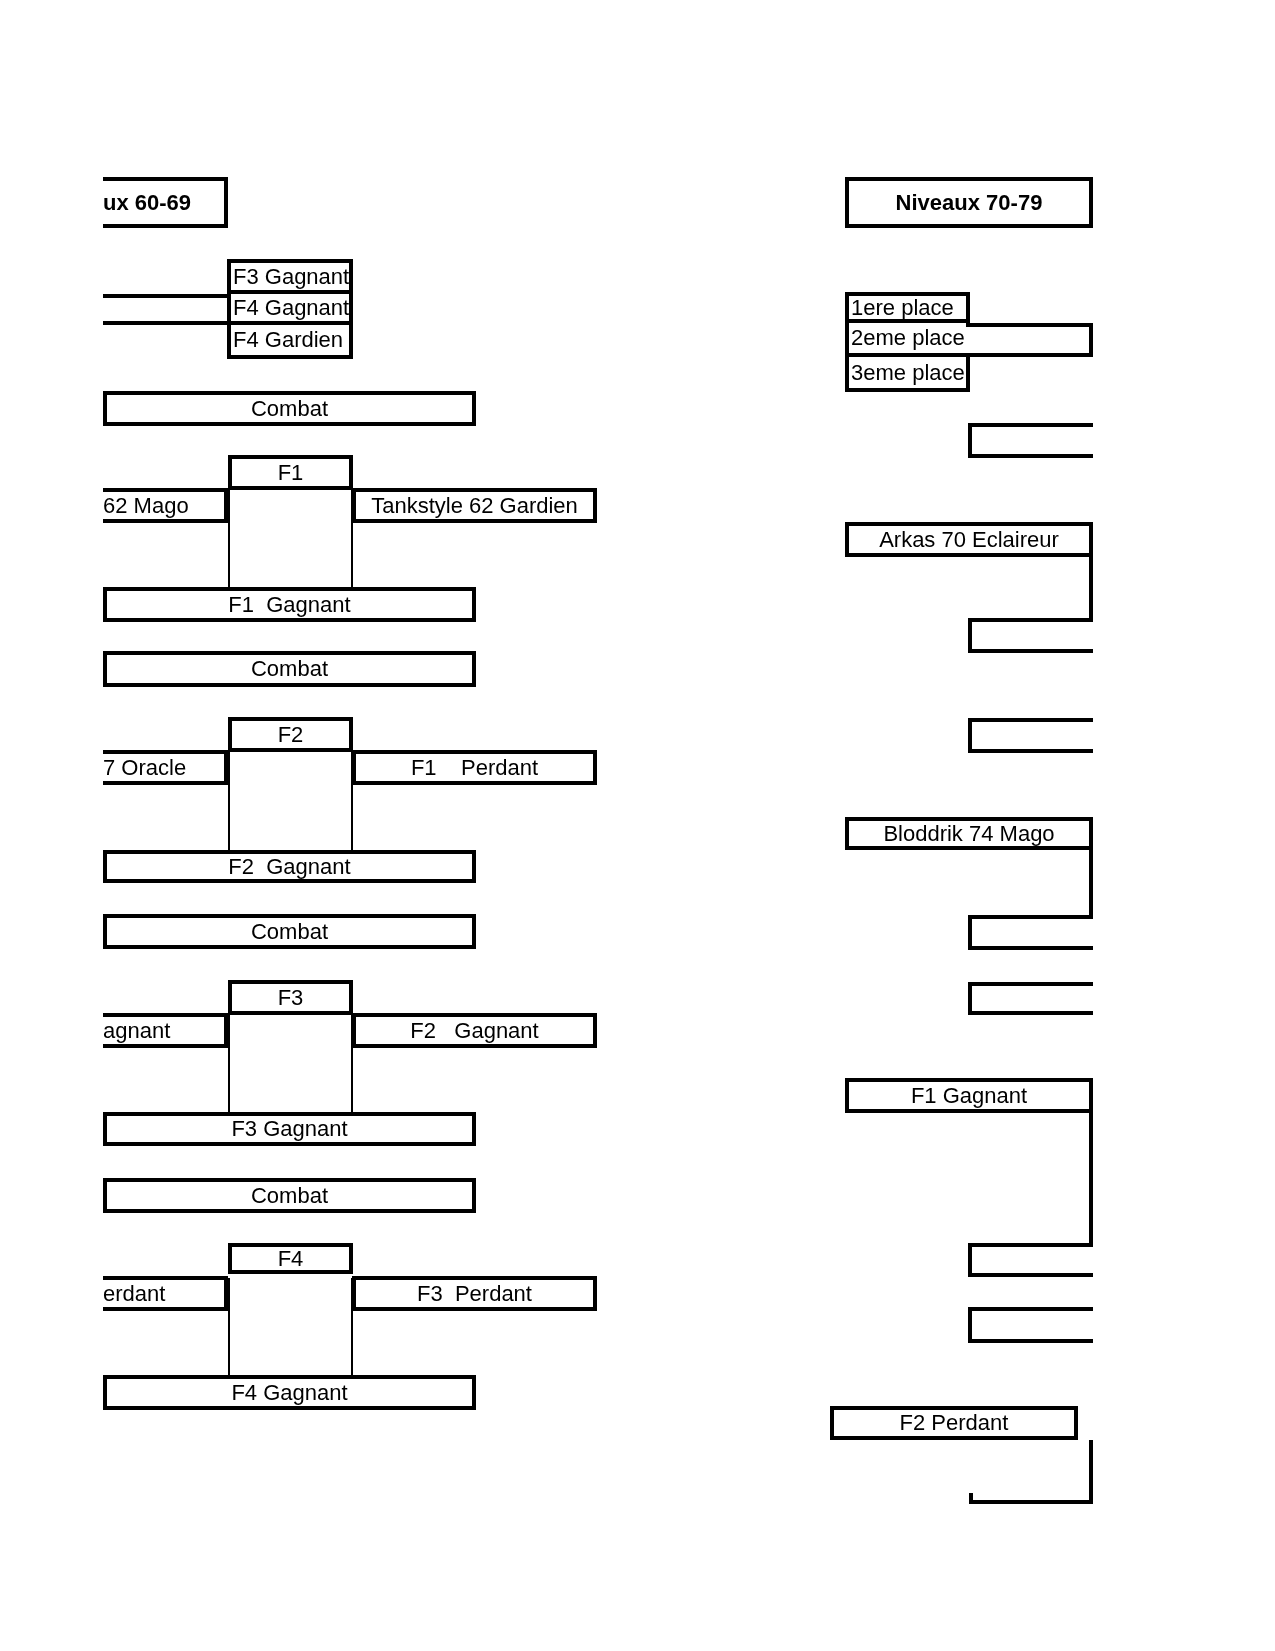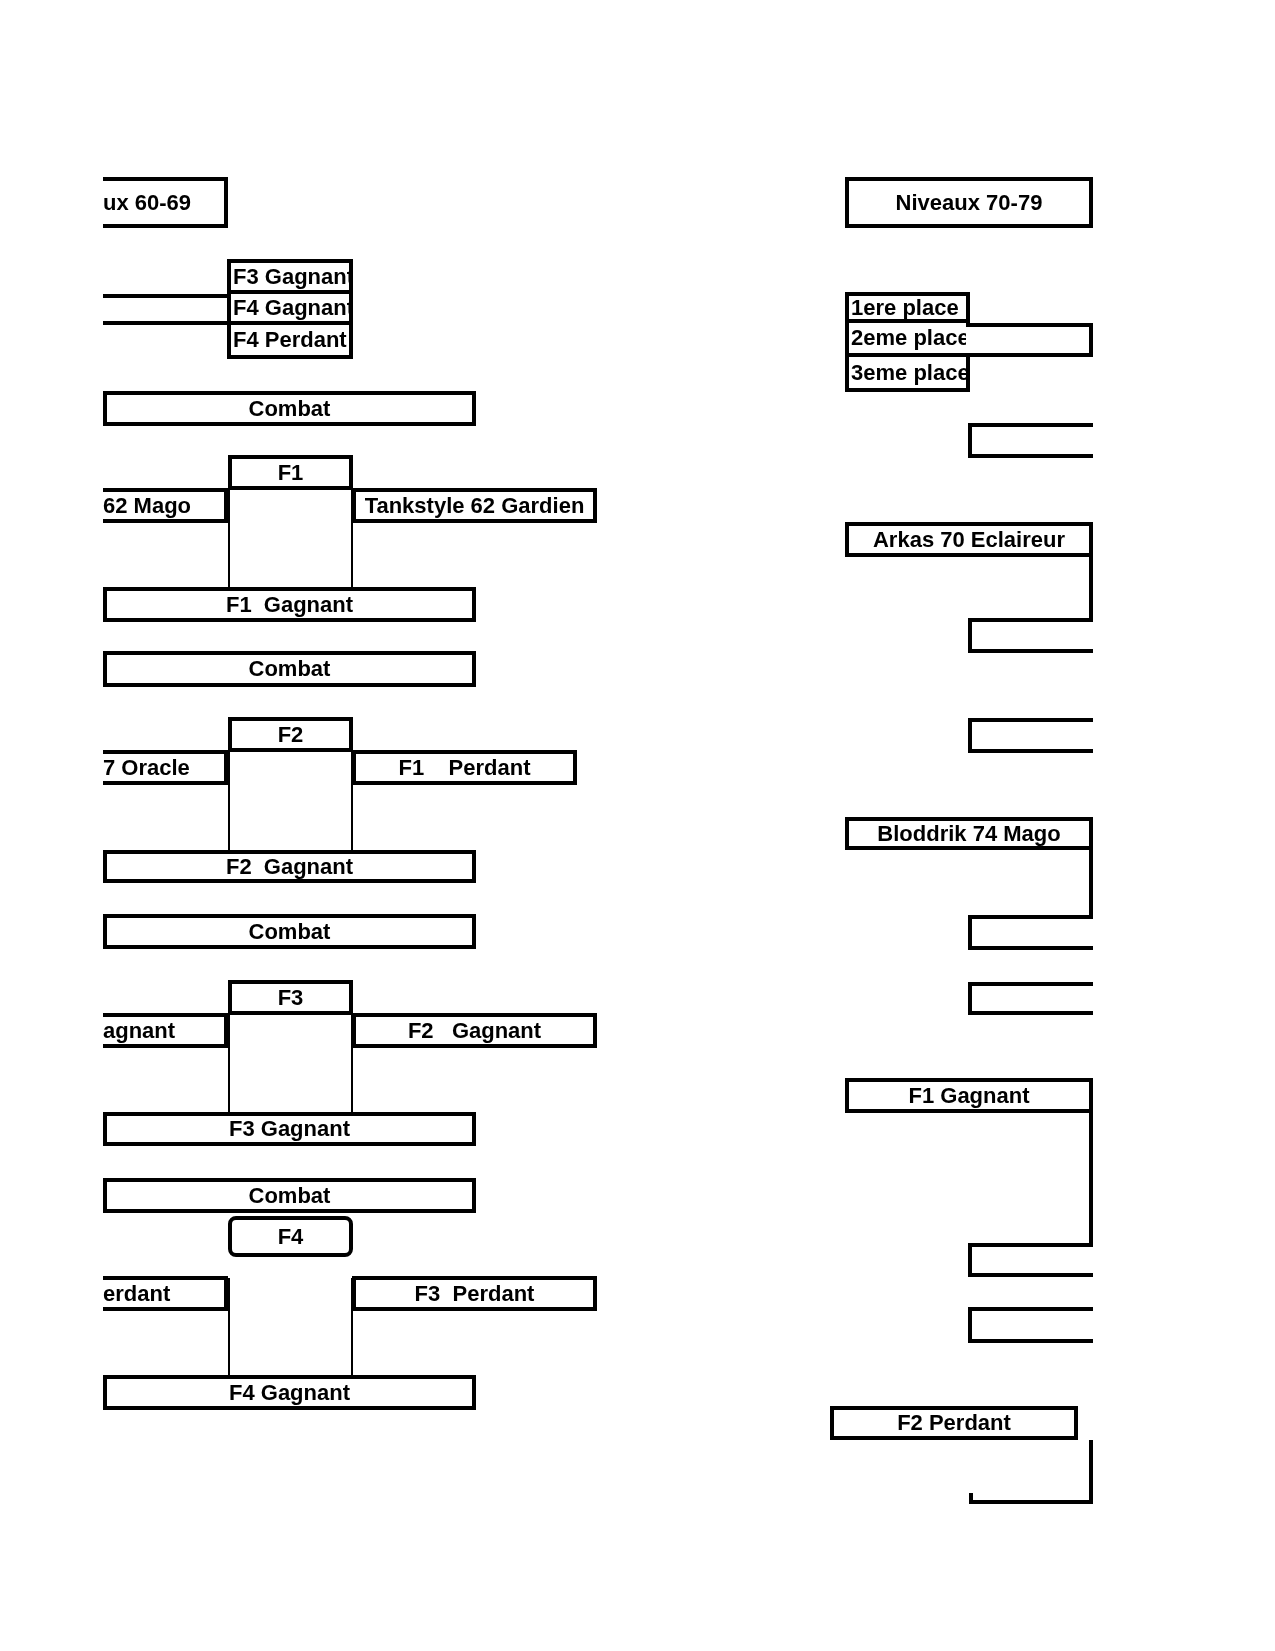--- a/index.html
+++ b/index.html
@@ -11,21 +11,20 @@
     color:#000000;
     overflow:hidden;
   }
   .abs{position:absolute;box-sizing:border-box;}
   .box{
     position:absolute;box-sizing:border-box;
     border:4px solid #000;background:#fff;
     display:flex;align-items:center;
     font-size:22px;line-height:1;white-space:pre;
     overflow:hidden;
-    font-weight:bold;
   }
   .center{justify-content:center;text-align:center;}
   .leftpad{padding-left:2px;}
   .bold{font-weight:bold;}
   .open-left{border-left:none;}
   .open-right{border-right:none;}
   .tb-only{border-left:none;border-right:none;}
   .no-top{border-top:none;}
   .thinline{position:absolute;background:#000;width:2px;}
   .thickline{position:absolute;background:#000;}
@@ -34,53 +33,53 @@
 <body>
 
 <div id="canvas">
 
   <section class="abs" style="left:0;top:0;width:1275px;height:1651px;">
 
     <div class="box open-left bold" style="left:103px;top:177px;width:125px;height:51px;">ux 60-69</div>
 
     <div class="box leftpad" style="left:227px;top:259px;width:126px;height:35px;">F3 Gagnant</div>
     <div class="box leftpad no-top" style="left:227px;top:294px;width:126px;height:31px;">F4 Gagnant</div>
-    <div class="box leftpad no-top" style="left:227px;top:325px;width:126px;height:34px;">F4 Perdant</div>
+    <div class="box leftpad no-top" style="left:227px;top:325px;width:126px;height:34px;">F4 Gardien</div>
 
     <div class="box tb-only" style="left:103px;top:294px;width:124px;height:31px;"></div>
 
     <div class="box center" style="left:103px;top:391px;width:373px;height:35px;">Combat</div>
     <div class="box center" style="left:103px;top:651px;width:373px;height:36px;">Combat</div>
     <div class="box center" style="left:103px;top:914px;width:373px;height:35px;">Combat</div>
     <div class="box center" style="left:103px;top:1178px;width:373px;height:35px;">Combat</div>
 
     <div class="thinline" style="left:228px;top:490px;height:97px;"></div>
     <div class="thinline" style="left:351px;top:490px;height:97px;"></div>
     <div class="box center" style="left:228px;top:455px;width:125px;height:35px;">F1</div>
     <div class="box open-left" style="left:103px;top:488px;width:125px;height:35px;">62 Mago</div>
     <div class="box center" style="left:352px;top:488px;width:245px;height:35px;">Tankstyle 62 Gardien</div>
     <div class="box center" style="left:103px;top:587px;width:373px;height:35px;">F1  Gagnant</div>
 
     <div class="thinline" style="left:228px;top:752px;height:98px;"></div>
     <div class="thinline" style="left:351px;top:752px;height:98px;"></div>
     <div class="box center" style="left:228px;top:717px;width:125px;height:35px;">F2</div>
     <div class="box open-left" style="left:103px;top:750px;width:125px;height:35px;">7 Oracle</div>
-    <div class="box center" style="left:352px;top:750px;width:225px;height:35px;">F1    Perdant</div>
+    <div class="box center" style="left:352px;top:750px;width:245px;height:35px;">F1    Perdant</div>
     <div class="box center" style="left:103px;top:850px;width:373px;height:33px;">F2  Gagnant</div>
 
     <div class="thinline" style="left:228px;top:1015px;height:97px;"></div>
     <div class="thinline" style="left:351px;top:1015px;height:97px;"></div>
     <div class="box center" style="left:228px;top:980px;width:125px;height:35px;">F3</div>
     <div class="box open-left" style="left:103px;top:1013px;width:125px;height:35px;">agnant</div>
     <div class="box center" style="left:352px;top:1013px;width:245px;height:35px;">F2   Gagnant</div>
     <div class="box center" style="left:103px;top:1112px;width:373px;height:34px;">F3 Gagnant</div>
 
     <div class="thinline" style="left:228px;top:1278px;height:97px;"></div>
     <div class="thinline" style="left:351px;top:1278px;height:97px;"></div>
-    <div class="box center" style="left:228px;top:1216px;width:125px;height:41px;border-radius:8px;">F4</div>
+    <div class="box center" style="left:228px;top:1243px;width:125px;height:31px;">F4</div>
     <div class="box open-left" style="left:103px;top:1276px;width:125px;height:35px;text-align:center;">erdant</div>
     <div class="box center" style="left:352px;top:1276px;width:245px;height:35px;">F3  Perdant</div>
     <div class="box center" style="left:103px;top:1375px;width:373px;height:35px;">F4 Gagnant</div>
   </section>
 
   <section class="abs" style="left:0;top:0;width:1275px;height:1651px;padding-left:16px;">
 
     <div class="box center bold" style="left:845px;top:177px;width:248px;height:51px;">Niveaux 70-79</div>
 
     <div class="box leftpad" style="left:845px;top:292px;width:125px;height:31px;">1ere place</div>

